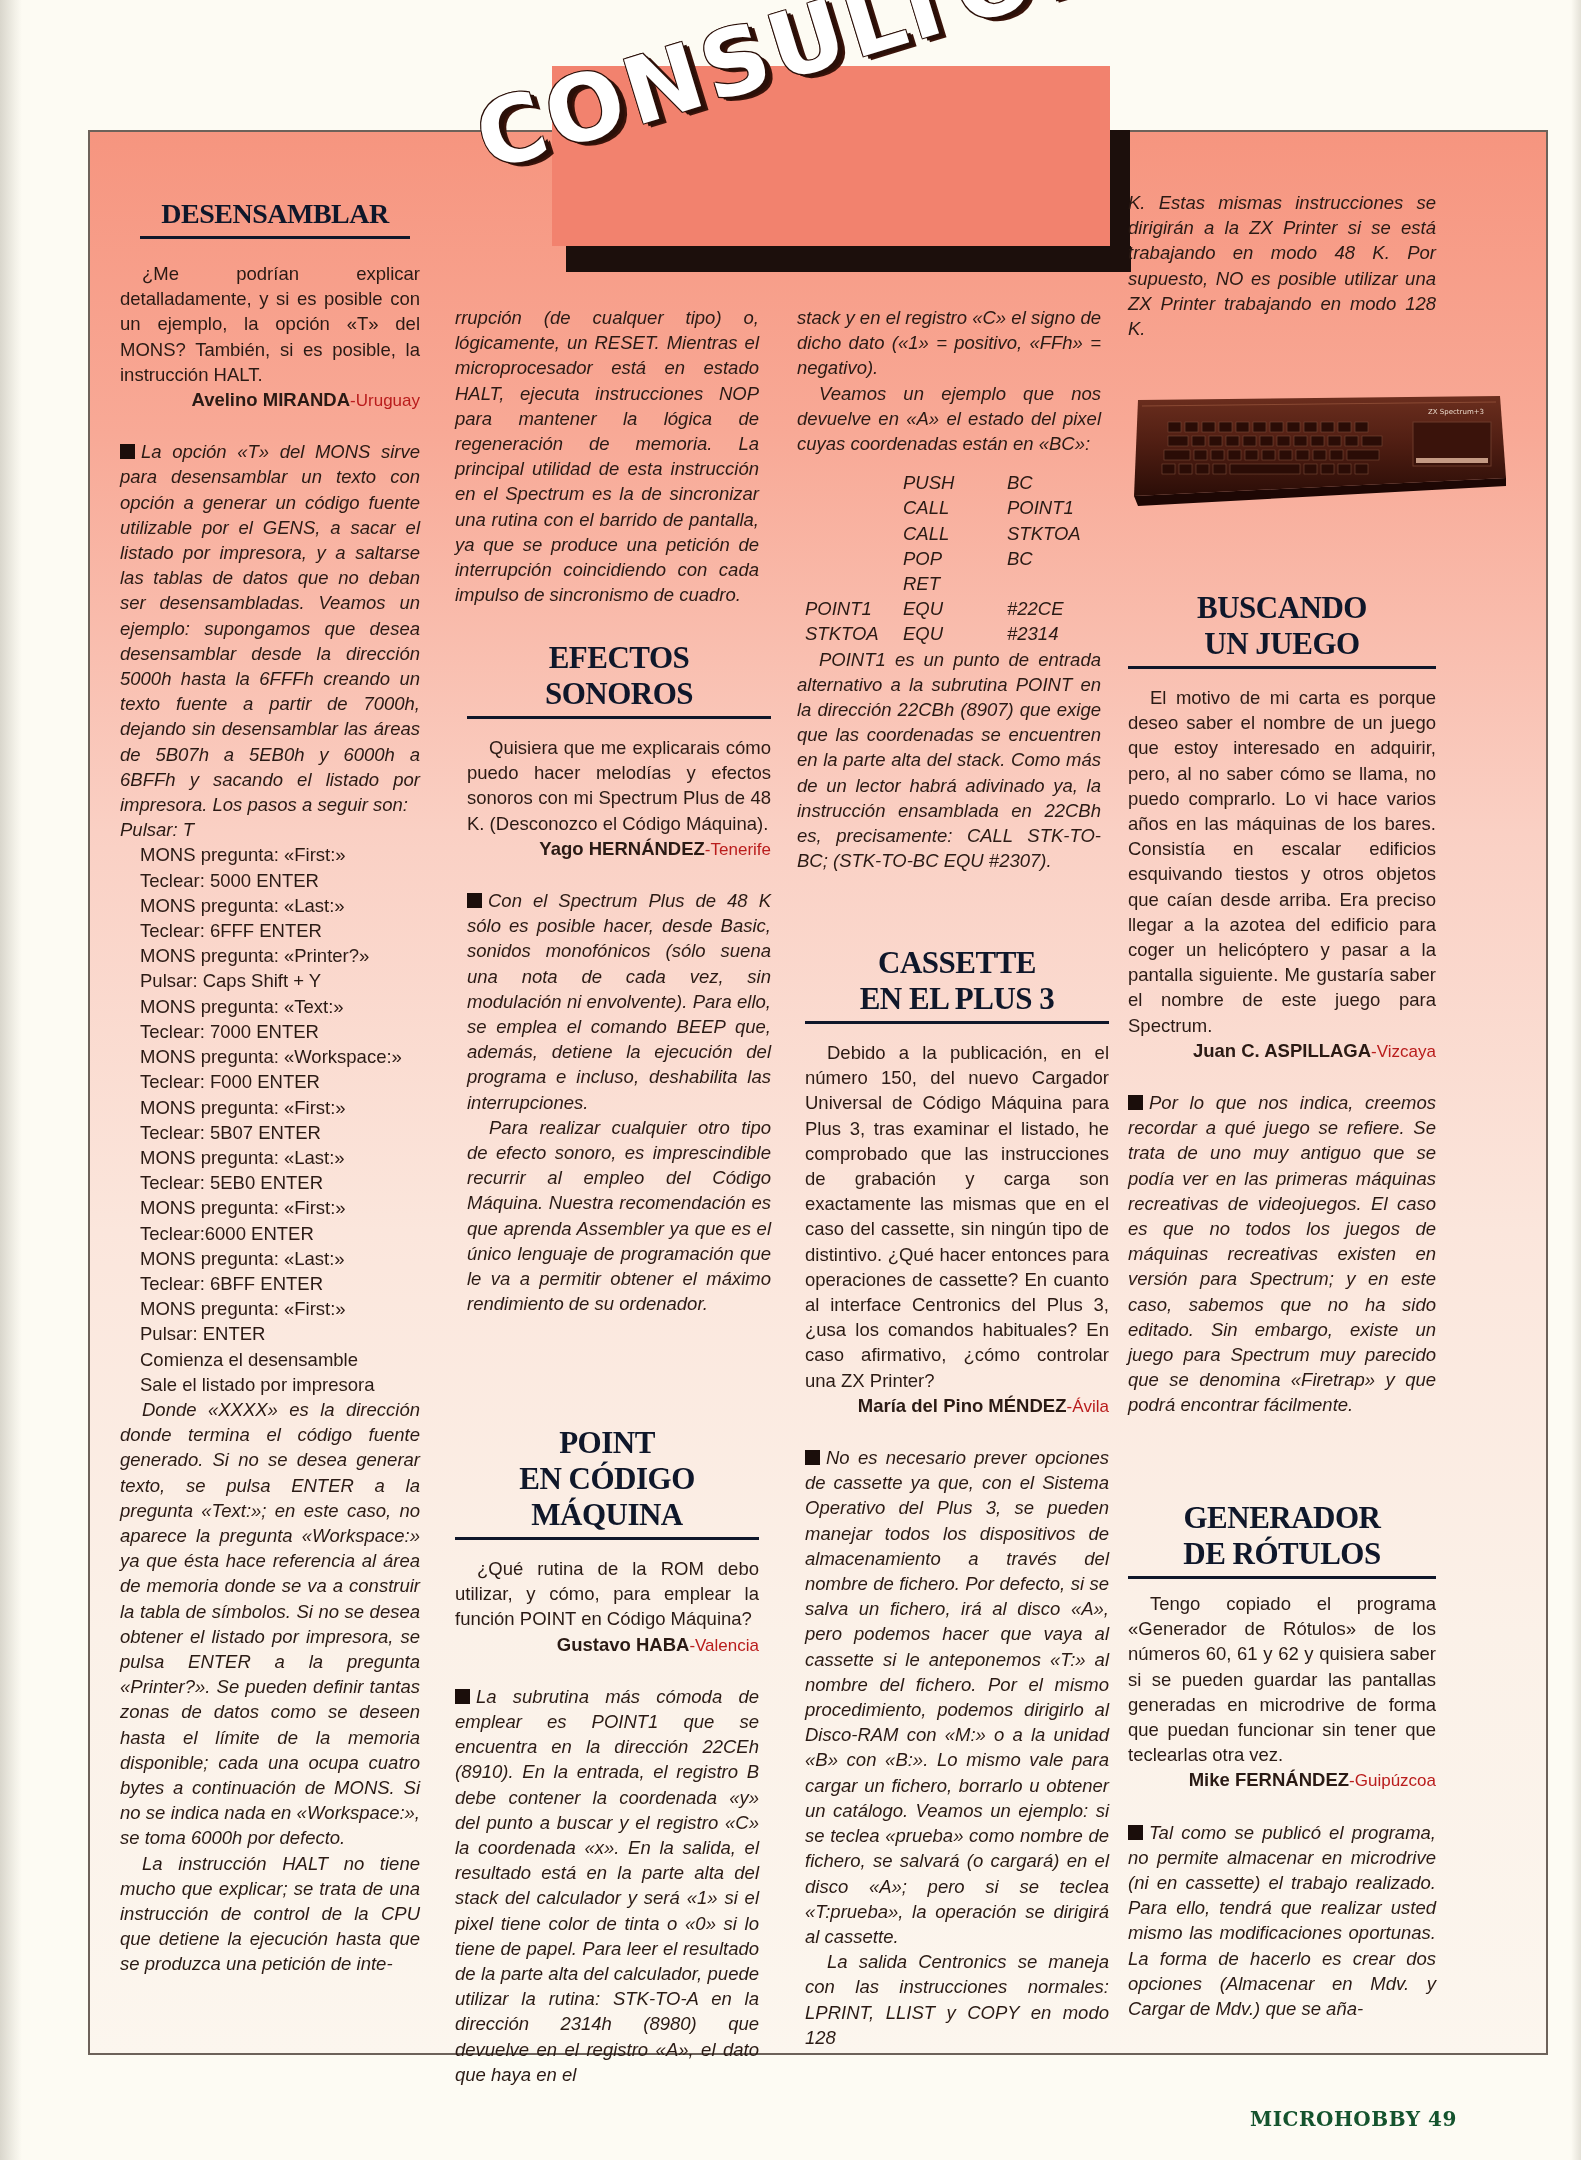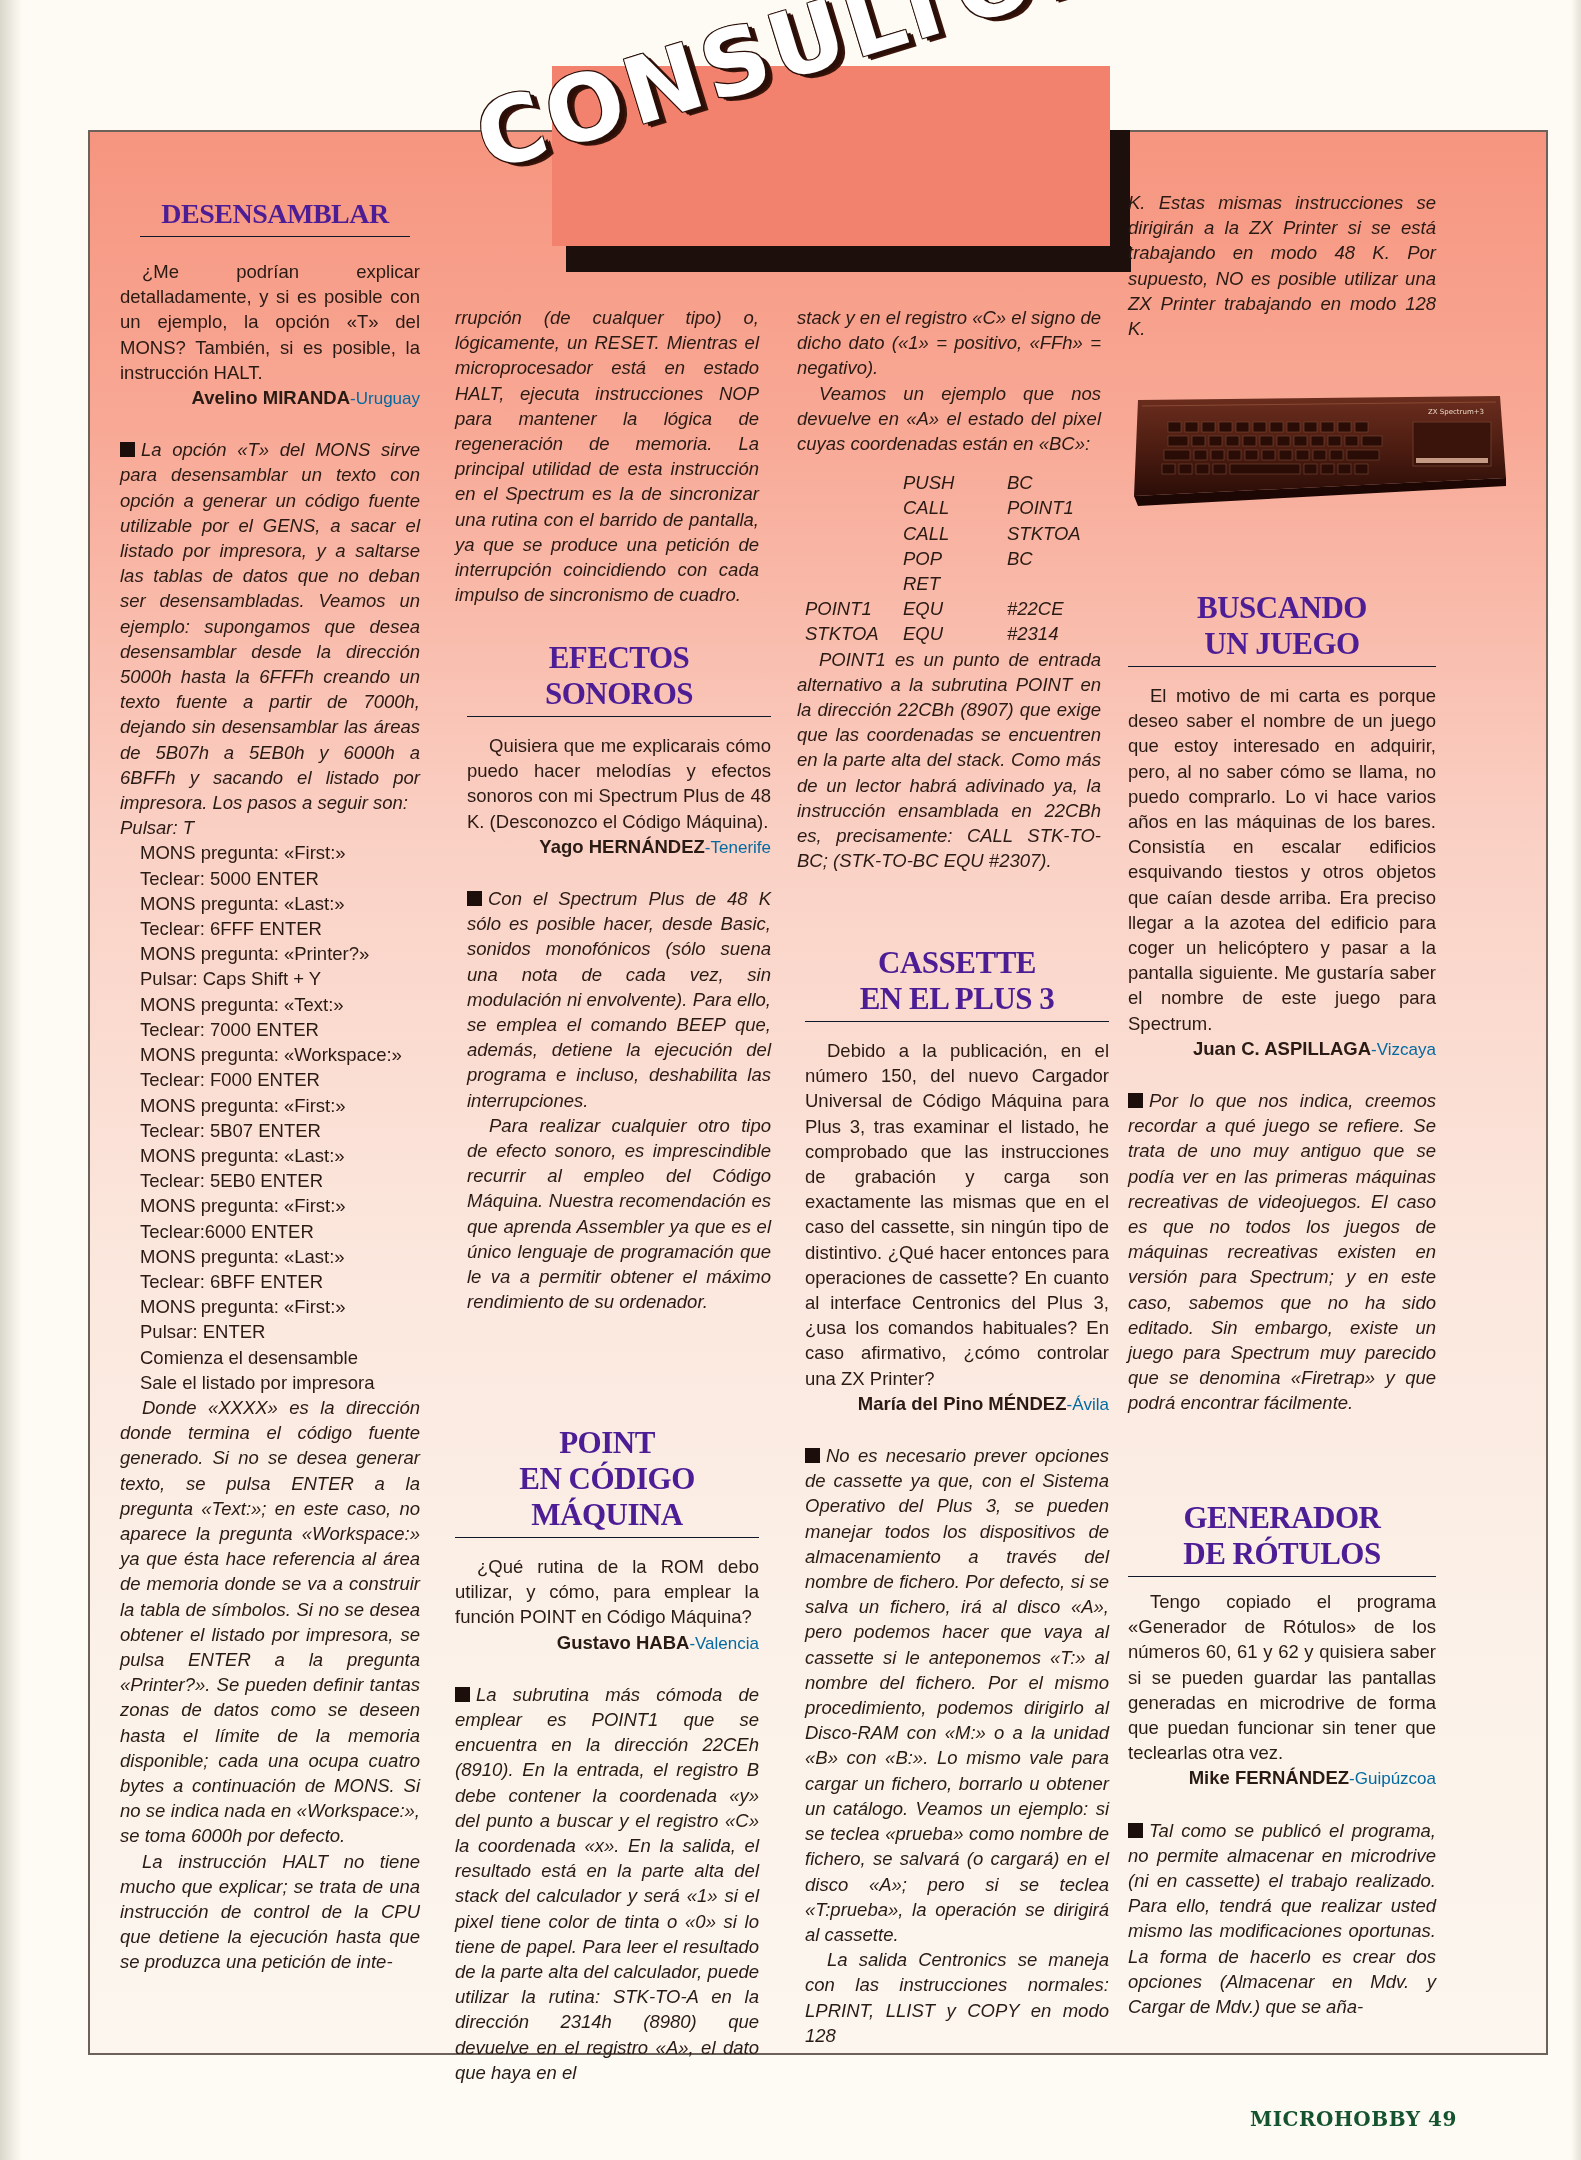--- a/index.html
+++ b/index.html
@@ -46,30 +46,30 @@
   .col {
     position: absolute; top: 0; font-size: 18.5px; line-height: 25.2px; text-align: justify;
   }
   .col1 { left: 120px; width: 300px; }
   .col2 { left: 455px; width: 304px; }
   .col3 { left: 797px; width: 304px; }
   .col4 { left: 1128px; width: 308px; }
   .block { position: absolute; }
   .heading {
     font-family: "Liberation Serif", serif; font-weight: bold; font-size: 31px; line-height: 36px;
-    text-align: center; color: #4c1d95; letter-spacing: -0.5px;
-    border-bottom: 1px solid #0f172a; padding-bottom: 4px; margin-bottom: 12px;
+    text-align: center; color: #0f172a; letter-spacing: -0.5px;
+    border-bottom: 3px solid #0f172a; padding-bottom: 4px; margin-bottom: 12px;
   }
   .q { text-indent: 22px; margin: 0; }
   .a { font-style: italic; margin: 0; }
   .a-first { font-style: italic; margin: 0; }
   .sq { display: inline-block; width: 15px; height: 15px; background: #1b0e0b; margin-right: 6px; vertical-align: -1px; }
   .sign { text-align: right; margin: 0 0 26px 0; }
   .sign .who { font-weight: bold; }
-  .sign .where { font-weight: normal; color: #0369a1; font-size: 17px; }
+  .sign .where { font-weight: normal; color: #b91c1c; font-size: 17px; }
   .indent { text-indent: 22px; }
   .step { margin: 0; padding-left: 20px; text-align: left; }
   .code-table { font-style: italic; border-collapse: collapse; margin-left: 8px; }
   .code-table td { padding: 0 8px 0 0; height: 25px; vertical-align: top; }
   .code-table td.lbl { width: 90px; }
   .code-table td.op { width: 96px; margin-top: 24px; }
   .computer {
     position: absolute; left: 1128px; top: 386px; width: 380px; height: 122px;
   }
   .footer {

